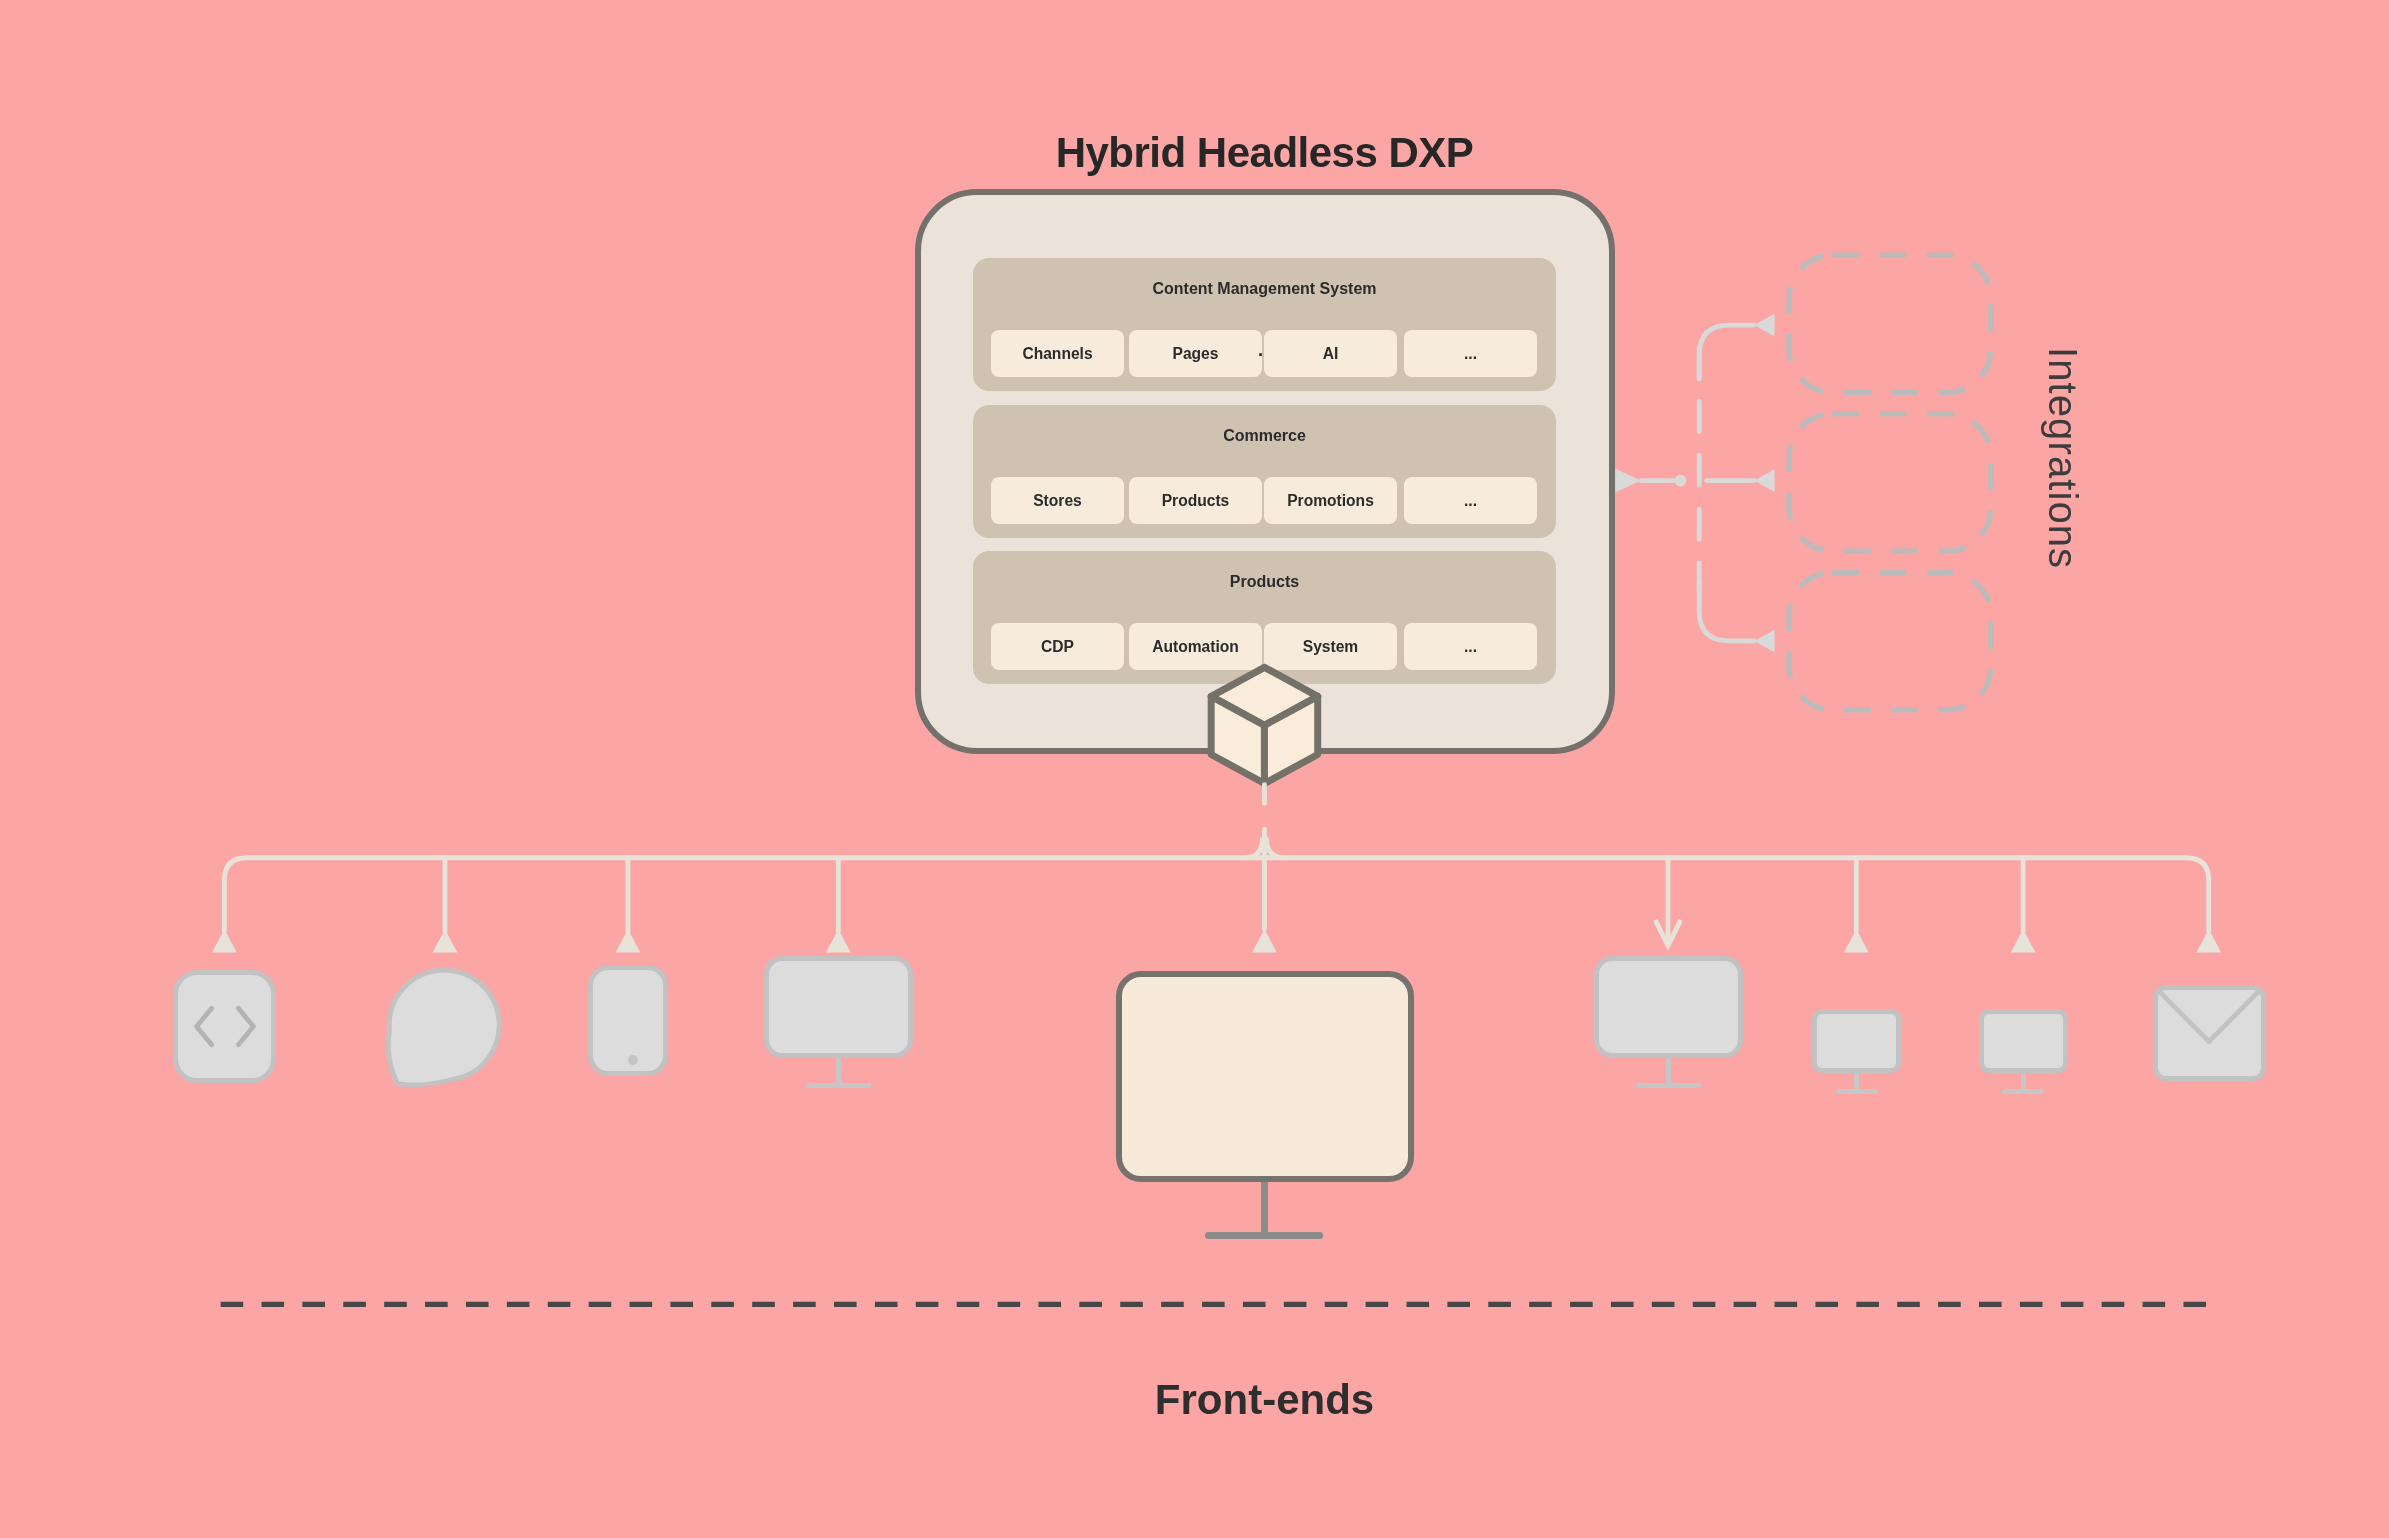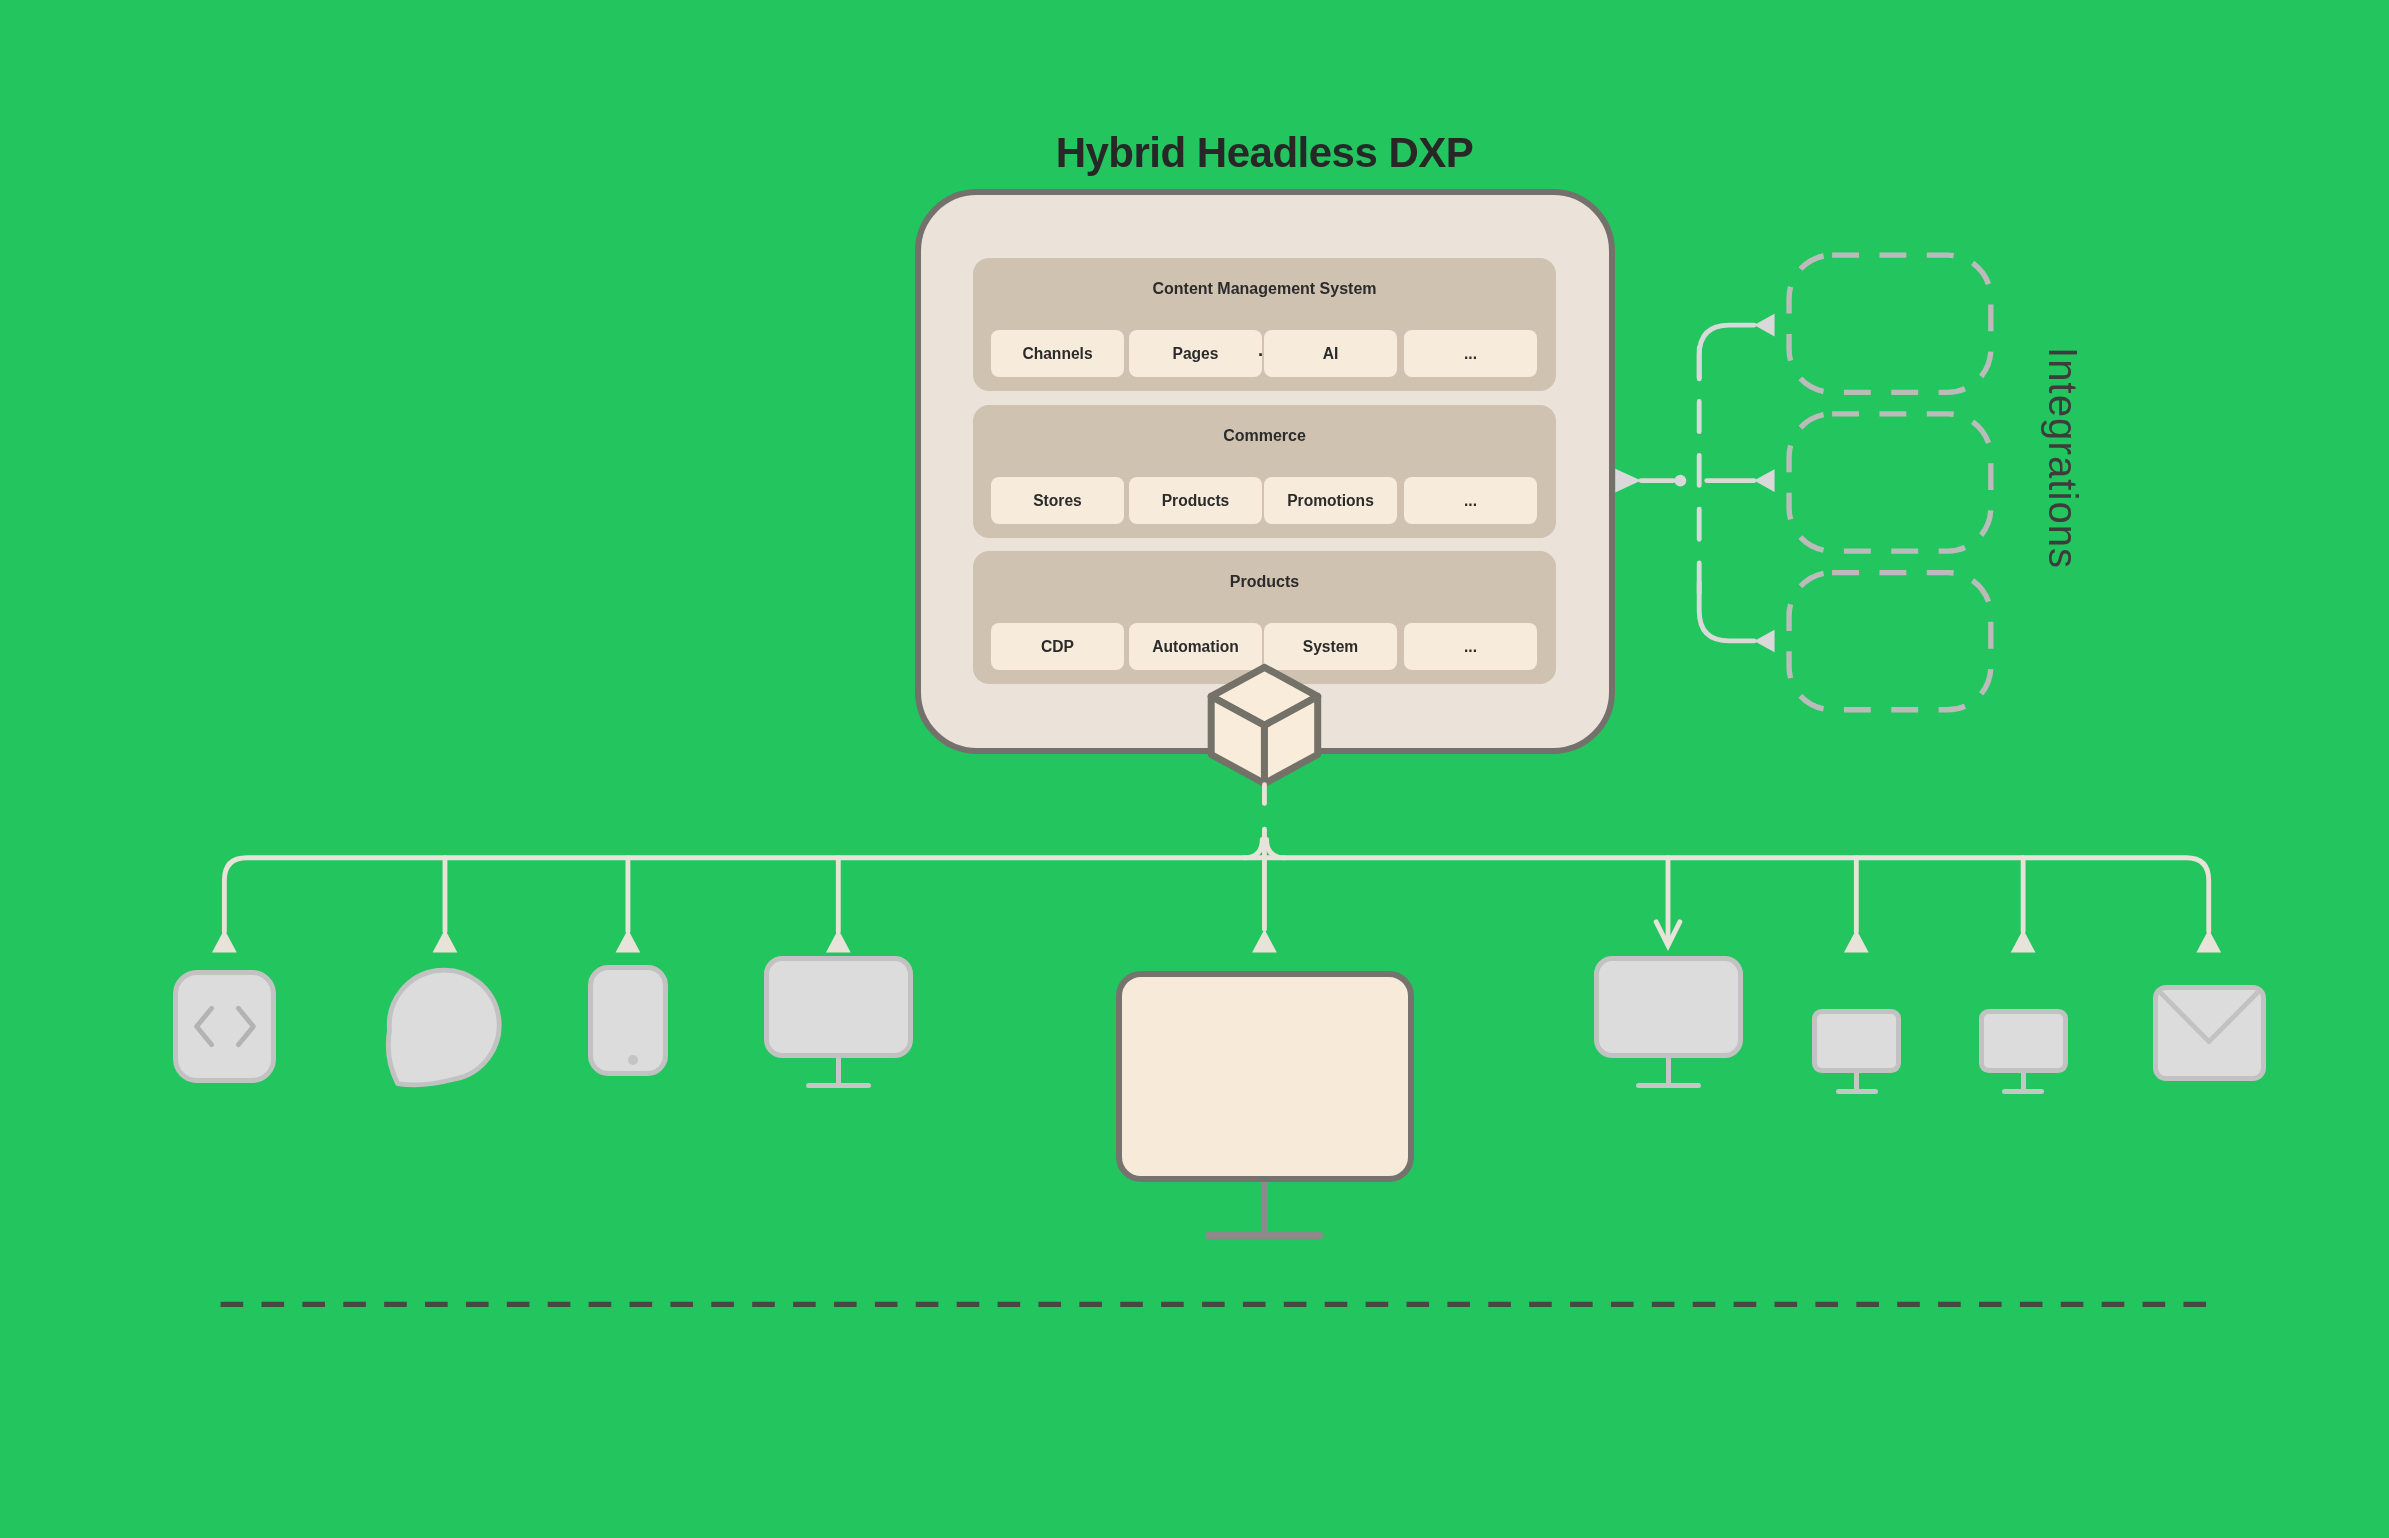--- a/index.html
+++ b/index.html
@@ -1,16 +1,16 @@
 <!DOCTYPE html>
 <html style="font-size:8.6px"><head>
 <meta charset="utf-8">
 <style>
   html,body{margin:0;padding:0;background:#000;}
-  .stage{position:relative;width:2389px;height:1538px;background:#22c55e;overflow:hidden;
+  .stage{position:relative;width:2389px;height:1538px;background:#fca5a5;overflow:hidden;
          font-family:"Liberation Sans", sans-serif;}
   .abs{position:absolute;}
   .dxp-title{left:823px;top:129px;width:883px;text-align:center;
              font-size:42px;font-weight:bold;color:#272727;letter-spacing:-0.5px;}
   .main-box{left:915px;top:189px;width:700px;height:565px;border-radius:62px;
             background:#ebe3da;border:6px solid #74716c;box-sizing:border-box;}
   .panel{left:973px;width:583px;height:133px;border-radius:16px;background:#cfc2b1;}
   .panel-title{position:absolute;left:0;top:21.5px;width:100%;text-align:center;
                font-size:16px;font-weight:bold;color:#2b2b2b;}
   .chip{position:absolute;top:72px;width:133px;height:47px;border-radius:8px;background:#f7ecdb;
@@ -165,15 +165,16 @@
   <div class="abs device small-monitor smB"></div>
   <div class="abs stand-line" style="left:2021px;top:1073px;height:17px"></div>
   <div class="abs stand-base" style="left:2002px;top:1089px;width:42px"></div>
 
   <div class="abs device envelope">
     <svg width="102" height="85" viewBox="0 0 190 158">
       <polyline points="2,2 95,96 188,2" fill="none" stroke="#c2c2c2" stroke-width="9" stroke-linecap="round" stroke-linejoin="round"></polyline>
     </svg>
   </div>
 
+  <div class="abs frontends-label">Front-ends</div>
 
 </div>
 
 
 </body></html>

